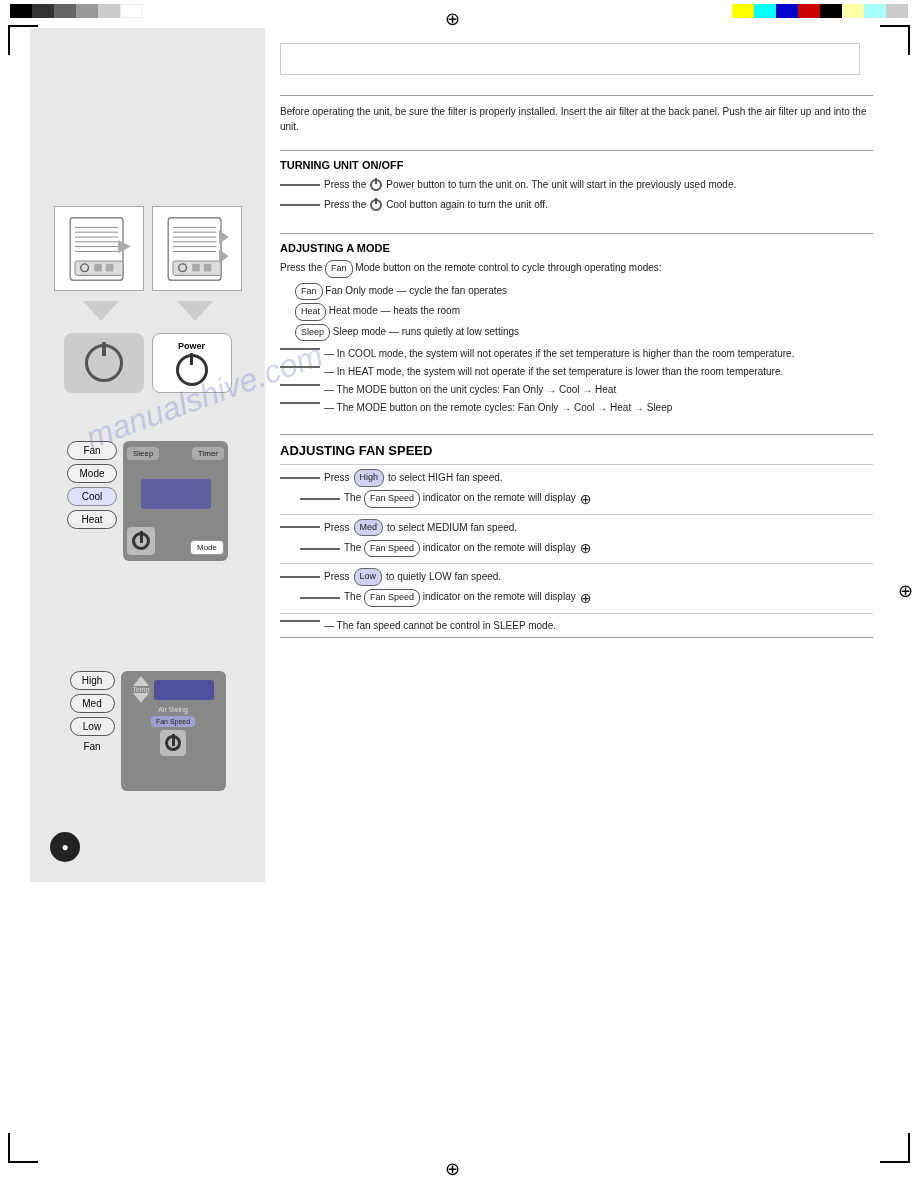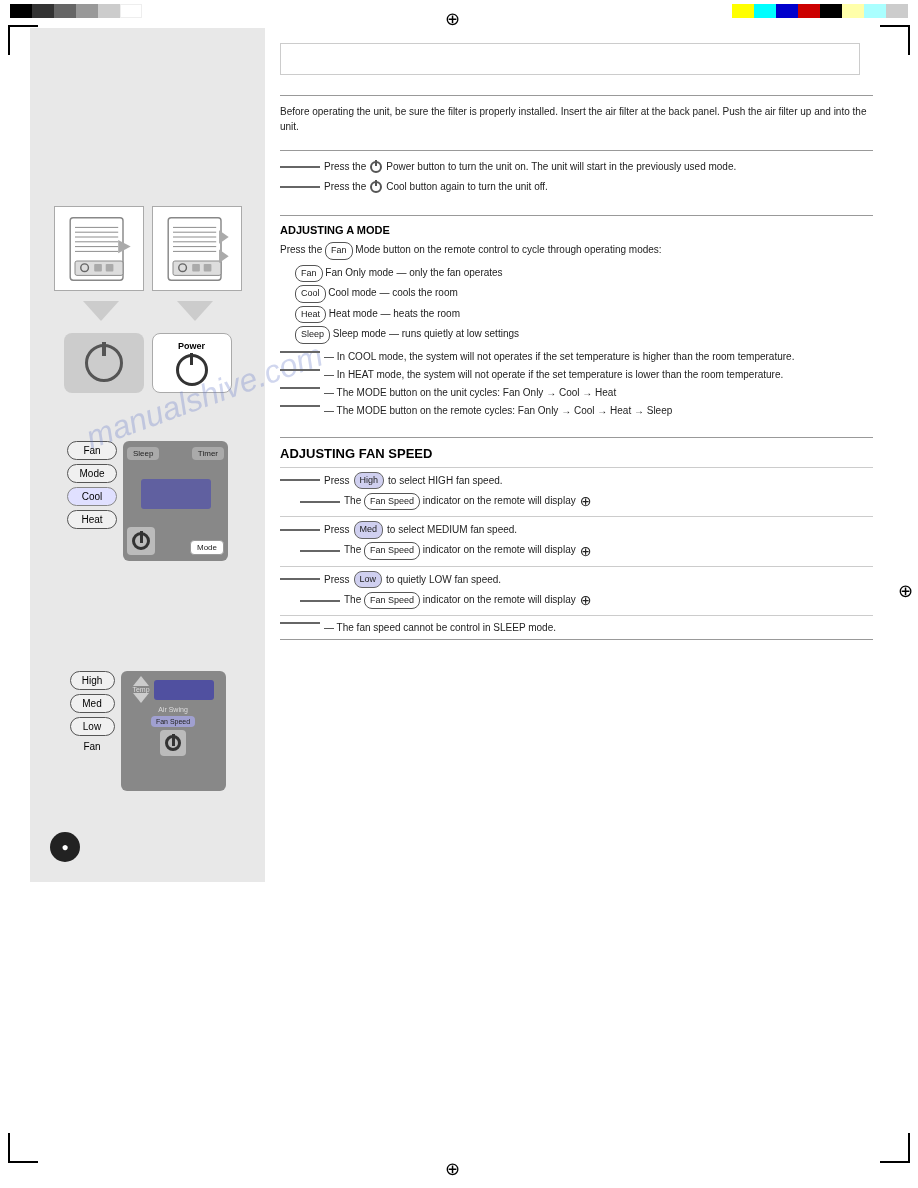--- a/index.html
+++ b/index.html
@@ -628,20 +628,21 @@
 
     <div class="section">
       <div class="section-content">
         <div class="section-text">
           <span>Before operating the unit, be sure the filter is properly installed. Insert the air filter at the back panel. Push the air filter up and into the unit.</span>
         </div>
       </div>
     </div>
 
     <div class="section" style="margin-top:8px;">
+      <div style="font-weight:bold;font-size:11px;margin-bottom:6px;">TURNING UNIT ON/OFF</div>
       <div class="section-text">
         <div style="margin-bottom:5px;display:flex;align-items:center;gap:4px;">
           <div class="note-line"></div>
           <span>Press the </span>
           <span style="display:inline-block;width:12px;height:12px;border:2px solid #555;border-radius:50%;position:relative;vertical-align:middle;">
             <span style="position:absolute;top:-3px;left:3px;width:2px;height:6px;background:#555;display:block;"></span>
           </span>
           <span> Power button to turn the unit on. The unit will start in the previously used mode.</span>
         </div>
         <div style="margin-bottom:5px;display:flex;align-items:center;gap:4px;">
@@ -659,25 +660,21 @@
       <div style="font-weight:bold;font-size:11px;margin-bottom:6px;">ADJUSTING A MODE</div>
       <div class="section-text">
         <div style="margin-bottom:5px;">
           <span>Press the </span>
           <span class="small-btn-inline">Fan</span>
           <span> Mode button on the remote control to cycle through operating modes:</span>
         </div>
         <div style="margin-left:15px;margin-bottom:5px;">
           <div style="margin-bottom:3px;">
             <span class="small-btn-inline">Fan</span>
-            <span> Fan Only mode — only the fan operates</span>
-          </div>
-          <div style="margin-bottom:3px;">
-            <span class="small-btn-inline">Cool</span>
-            <span> Cool mode — cools the room</span>
+            <span> Fan Only mode — cycle the fan operates</span>
           </div>
           <div style="margin-bottom:3px;">
             <span class="small-btn-inline">Heat</span>
             <span> Heat mode — heats the room</span>
           </div>
           <div style="margin-bottom:3px;">
             <span class="small-btn-inline">Sleep</span>
             <span> Sleep mode — runs quietly at low settings</span>
           </div>
         </div>

